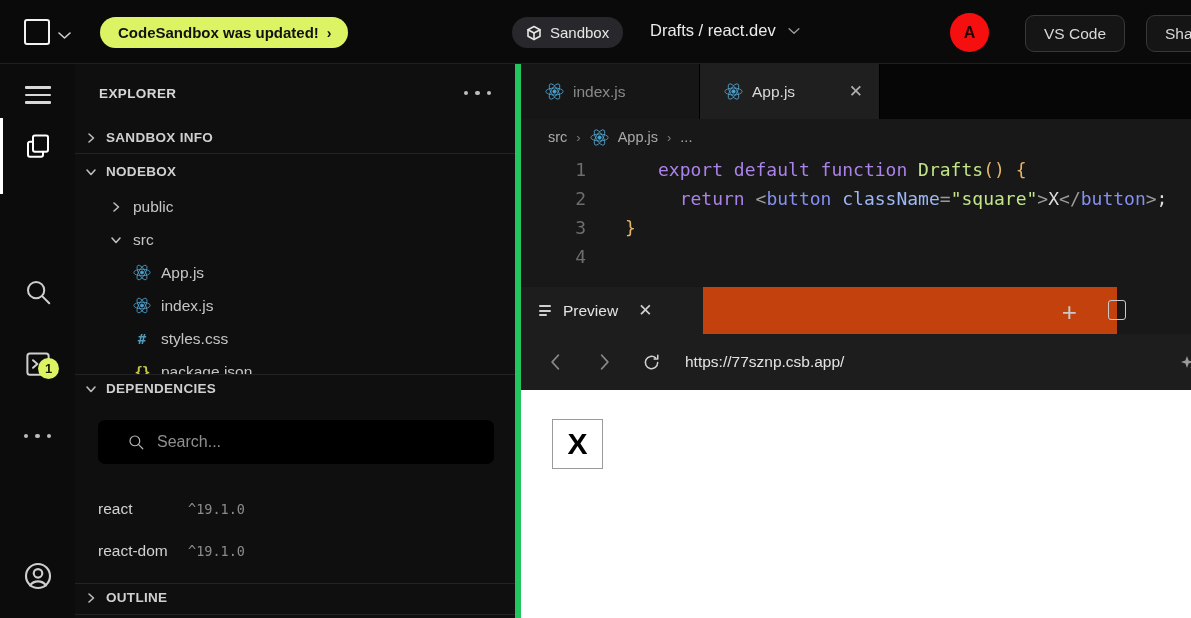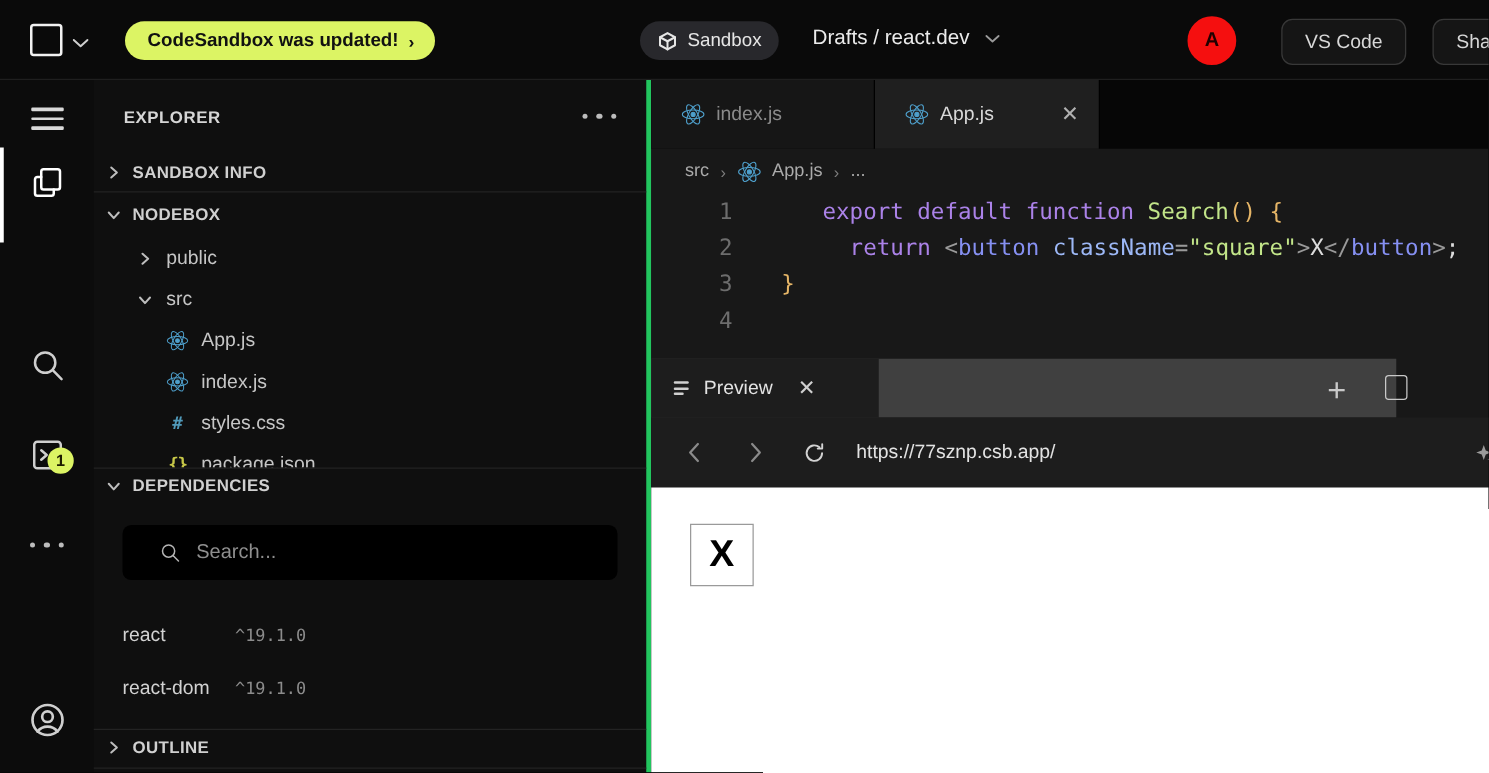--- a/index.html
+++ b/index.html
@@ -36,21 +36,21 @@
   .act-indicator { position:absolute; left:0; top:54px; width:3px; height:76px; background:#fff; }
   .hamb span { display:block; width:26px; height:2.5px; background:#d9d9d9; margin:5px 0; border-radius:1px;}
   .badge { position:absolute; left:38px; top:22px; width:21px; height:21px; border-radius:50%;
            background:var(--accent,#dcf464); color:#1c1c00; font-size:13px; font-weight:700;
            display:flex; align-items:center; justify-content:center; }
   .dots3 { display:flex; gap:7px; }
   .dots3 i { width:4.5px; height:4.5px; border-radius:50%; background:#bdbdbd; }
 
   
   .explorer { position:absolute; left:75px; top:64px; width:446px; height:554px; background:#0f0f0f;
-              border-right:4px solid #22c55e; color:#c9c9c9; }
+              border-right:6px solid #22c55e; color:#c9c9c9; }
   .exp-header { position:absolute; left:0; top:16px; width:100%; height:26px; display:flex; align-items:center; padding:0 24px; }
   .exp-header .t { font-size:13.5px; font-weight:700; letter-spacing:.4px; color:#d6d6d6; }
   .exp-header .sp { flex:1; }
   .sec-row { position:absolute; left:0; width:100%; height:27px; display:flex; align-items:center; gap:9px;
              padding:0 10px; font-size:13.5px; font-weight:700; letter-spacing:.3px; color:#d0d0d0; }
   .divider { position:absolute; left:0; width:100%; height:0; border-top:1px solid #232323; }
   .tree { position:absolute; left:0; top:126px; width:100%; height:184px; overflow:hidden; }
   .trow { height:33px; display:flex; align-items:center; gap:10px; font-size:15.5px; color:#c6c6c6; }
   .trow .chev { display:flex; width:14px; justify-content:center; }
   .fic { font-weight:700; font-size:14px; width:18px; text-align:center; font-family:"DejaVu Sans Mono",monospace;}
@@ -80,21 +80,21 @@
   .code { position:absolute; left:0; top:91px; width:670px; height:132px;
           font-family:"DejaVu Sans Mono",monospace; font-size:18px; }
   .cl { height:29px; display:flex; align-items:center; white-space:pre; }
   .cl .ln { width:65px; text-align:right; color:#6d6d6d; flex:none; }
   .cl .ct { margin-left:39px; }
   .tk-kw{color:#ab82e8;margin-left:33px;} .tk-fn{color:#c2e589;} .tk-br{color:#e5b567;}
   .tk-tag{color:#8690f2;} .tk-attr{color:#9db8f6;} .tk-str{color:#c2e589;}
   .tk-pun{color:#9a9a9a;} .tk-pln{color:#dcdcdc;}
 
   
-  .ptabbar { position:absolute; left:0; top:223px; width:596px; height:47px; background:#404040; }
+  .ptabbar { position:absolute; left:0; top:223px; width:596px; height:47px; background:#c2410c; }
   .ptab { position:absolute; left:0; top:0; width:182px; height:47px; background:#1d1d1d;
           display:flex; align-items:center; gap:12px; padding:0 18px; color:#e3e3e3; font-size:15.5px; }
   .listicon span { display:block; height:2px; background:#d0d0d0; margin:2.5px 0; border-radius:1px; }
   .listicon span:nth-child(1){width:12px;} .listicon span:nth-child(2){width:12px;} .listicon span:nth-child(3){width:8px;}
   .ptab .close { color:#cfcfcf; font-size:17px; margin-left:8px; }
   .pplus { position:absolute; right:40px; top:10px; color:#c9c9c9; font-size:26px; font-weight:300; }
   .pcut { position:absolute; right:-9px; top:13px; width:18px; height:20px; border:1.6px solid #c9c9c9; border-radius:3px; }
   .pnav { position:absolute; left:0; top:270px; width:670px; height:56px; background:#1d1d1d;
           display:flex; align-items:center; }
   .nav-ic { color:#8a8a8a; margin-left:27px; display:flex; align-items:center; }
@@ -334,21 +334,21 @@
             <ellipse rx="10" ry="4" transform="rotate(60)"></ellipse>
             <ellipse rx="10" ry="4" transform="rotate(120)"></ellipse>
             <circle r="1.9" fill="#4e9fcb"></circle>
           </svg>
         </span>
         <span>App.js</span>
         <span class="sep">›</span>
         <span>...</span>
       </div>
     <div class="code" id="code">
-        <div class="cl"><span class="ln">1</span><span class="ct"><span class="tk-kw">export default function </span><span class="tk-fn">Search</span><span class="tk-br">()</span><span class="tk-pln"> </span><span class="tk-br">{</span></span></div>
+        <div class="cl"><span class="ln">1</span><span class="ct"><span class="tk-kw">export default function </span><span class="tk-fn">Drafts</span><span class="tk-br">()</span><span class="tk-pln"> </span><span class="tk-br">{</span></span></div>
         <div class="cl"><span class="ln">2</span><span class="ct"><span class="tk-pln">  </span><span class="tk-kw">return </span><span class="tk-pun">&lt;</span><span class="tk-tag">button</span><span class="tk-pln"> </span><span class="tk-attr">className</span><span class="tk-pun">=</span><span class="tk-str">"square"</span><span class="tk-pun">&gt;</span><span class="tk-pln">X</span><span class="tk-pun">&lt;/</span><span class="tk-tag">button</span><span class="tk-pun">&gt;</span><span class="tk-pln">;</span></span></div>
         <div class="cl"><span class="ln">3</span><span class="ct"><span class="tk-br">}</span></span></div>
         <div class="cl"><span class="ln">4</span><span class="ct"></span></div>
       </div>
 
     <div class="ptabbar">
       <div class="ptab">
         <span class="listicon">
             <span></span>
             <span></span>

